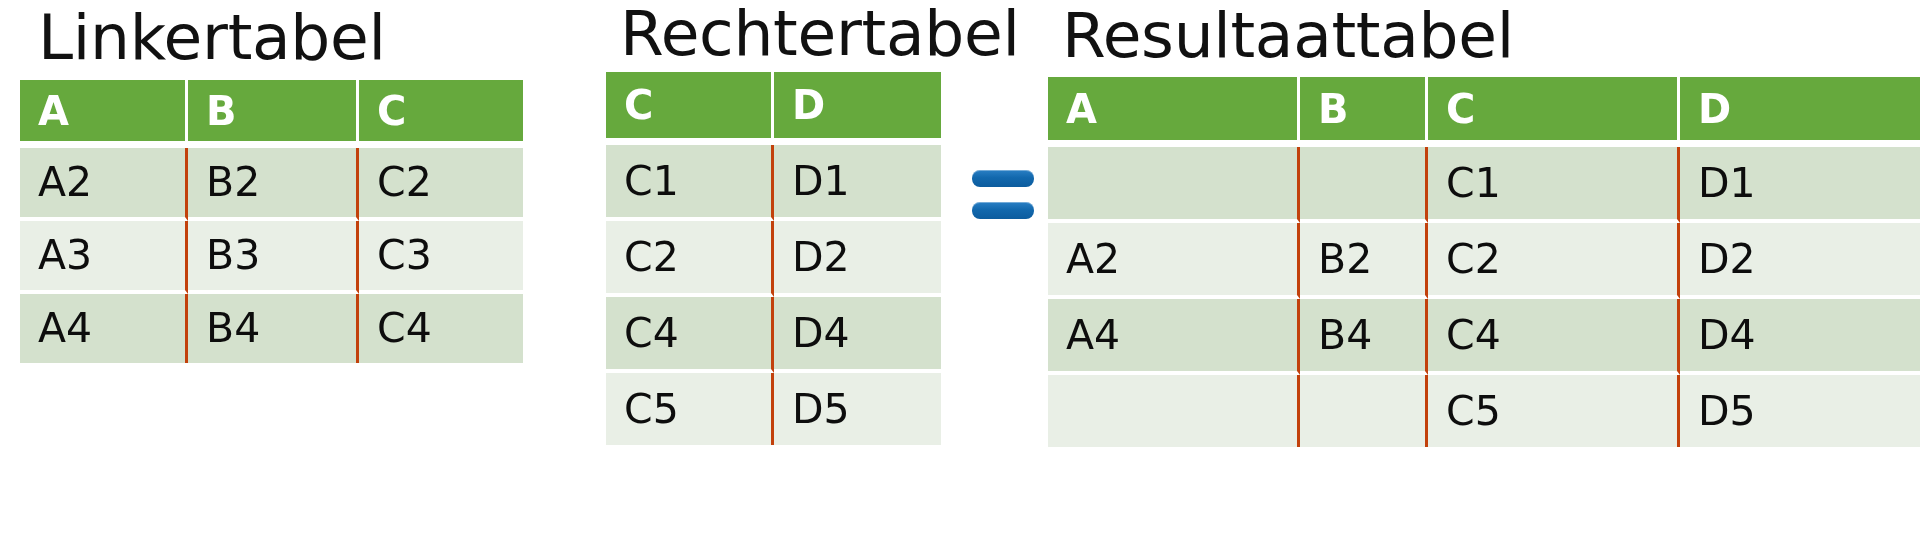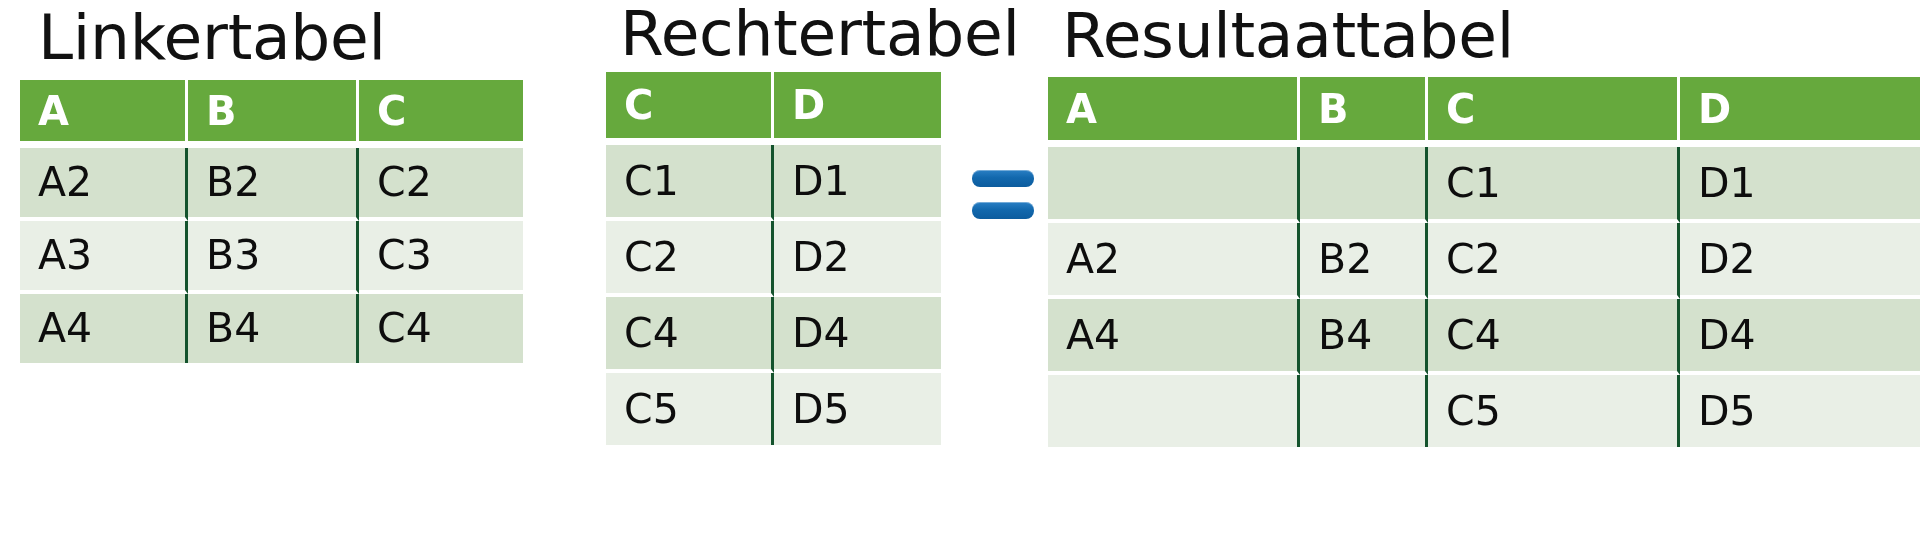--- a/index.html
+++ b/index.html
@@ -42,21 +42,21 @@
     border-spacing: 0;
     table-layout: fixed;
   }
   .tbl td {
     padding: 0 0 0 18px;
     font-size: 41px;
     color: #0d0d0d;
     vertical-align: middle;
     line-height: 1;
     font-weight: 400;
-    border-right: 3px solid #14532d;
+    border-right: 3px solid #c2410c;
     border-bottom: 4px solid #ffffff;
     overflow: hidden;
     white-space: nowrap;
   }
   .tbl td:last-child { border-right: none; }
   .tbl tr:last-child td { border-bottom: none; }
 
   .tbl th {
     padding: 0 0 0 18px;
     font-size: 40px;

